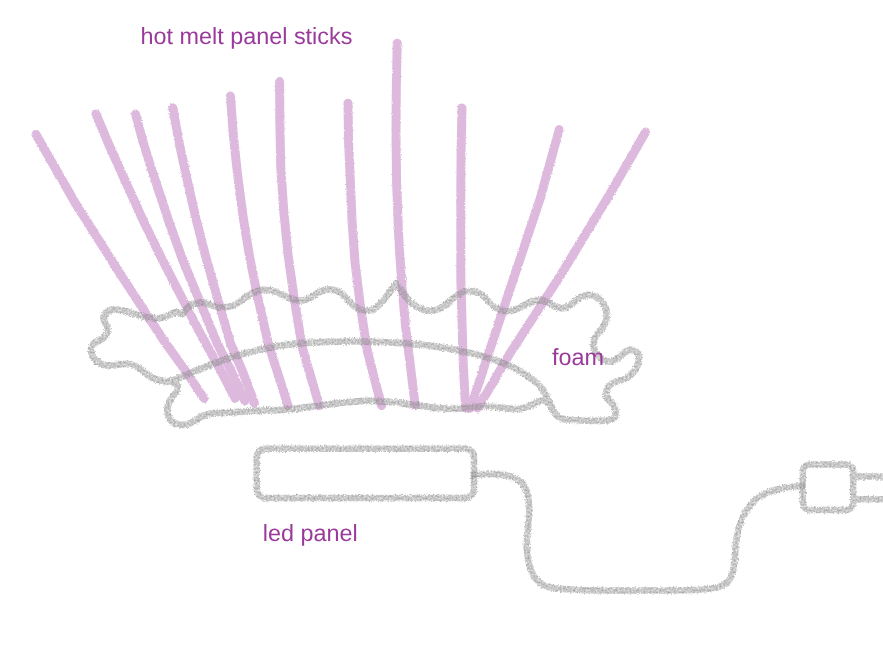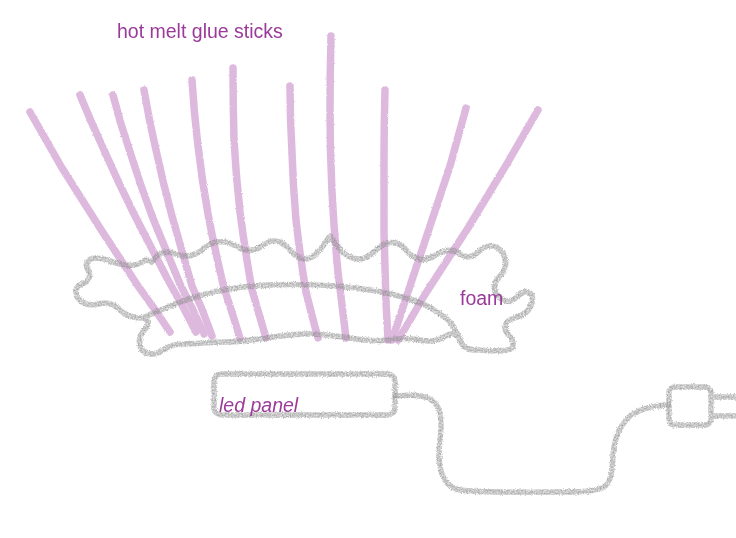--- a/index.html
+++ b/index.html
@@ -39,23 +39,22 @@
     top: 22px;
     font-size: 19.5px;
   }
   #label-foam {
     left: 460px;
     top: 289px;
     font-size: 19.5px;
   }
   #label-led-panel {
     left: 219px;
-    top: 396px;
+    top: 436px;
     font-size: 19.5px;
-    font-style: italic;
   }
 </style>
 </head>
 <body>
 
 <div id="canvas-root">
 
   <svg id="sketch-svg" viewBox="0 0 736 538" xmlns="http://www.w3.org/2000/svg">
     <defs>
 
@@ -161,19 +160,19 @@
                C636,410 648,406 668,405"></path>
     </g>
 
     <g id="plug" fill="none" stroke="#8f8f8f" stroke-width="5.4" stroke-linecap="round" stroke-linejoin="round" filter="url(#roughGray)">
       <rect x="669" y="387" width="42" height="38" rx="6" ry="6"></rect>
       <path d="M711,397 L736,397"></path>
       <path d="M711,416 L736,416"></path>
     </g>
   </svg>
 
-  <div class="label" id="label-glue-sticks">hot melt glue sticks</div>
+  <div class="label" id="label-glue-sticks">hot melt panel sticks</div>
 
   <div class="label" id="label-foam">foam</div>
 
   <div class="label" id="label-led-panel">led panel</div>
 
 </div>
 
 </body></html>

